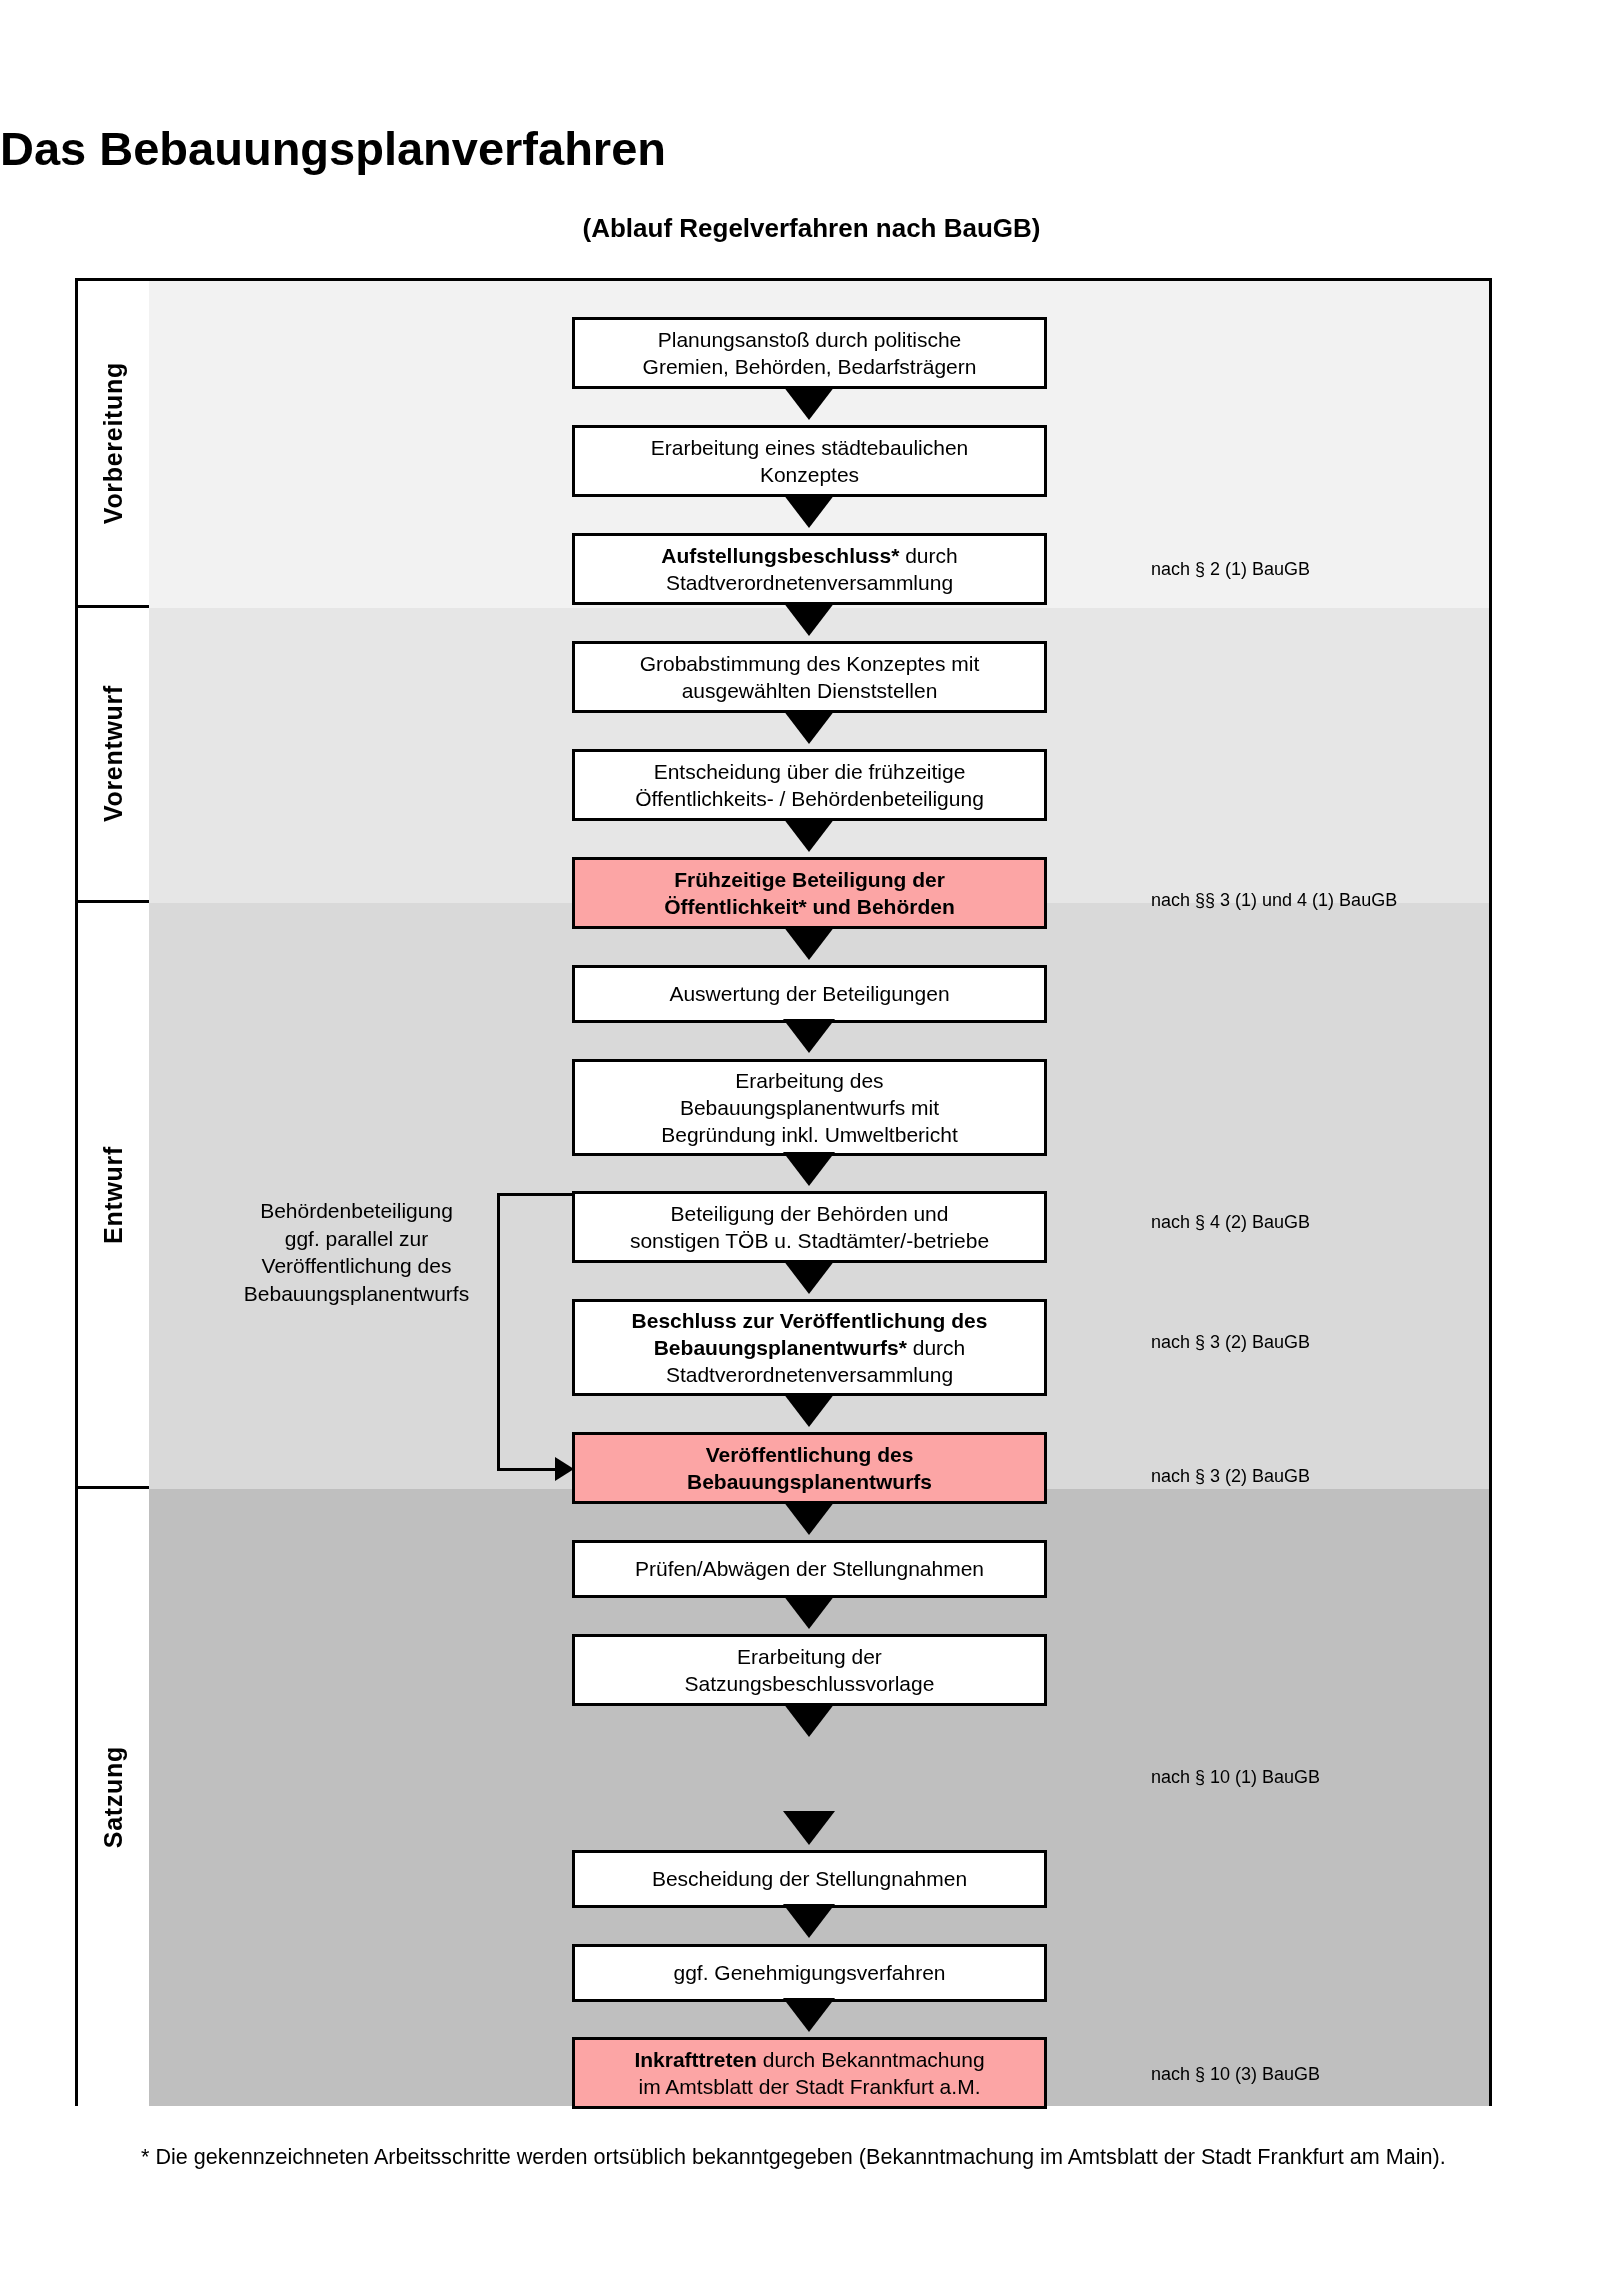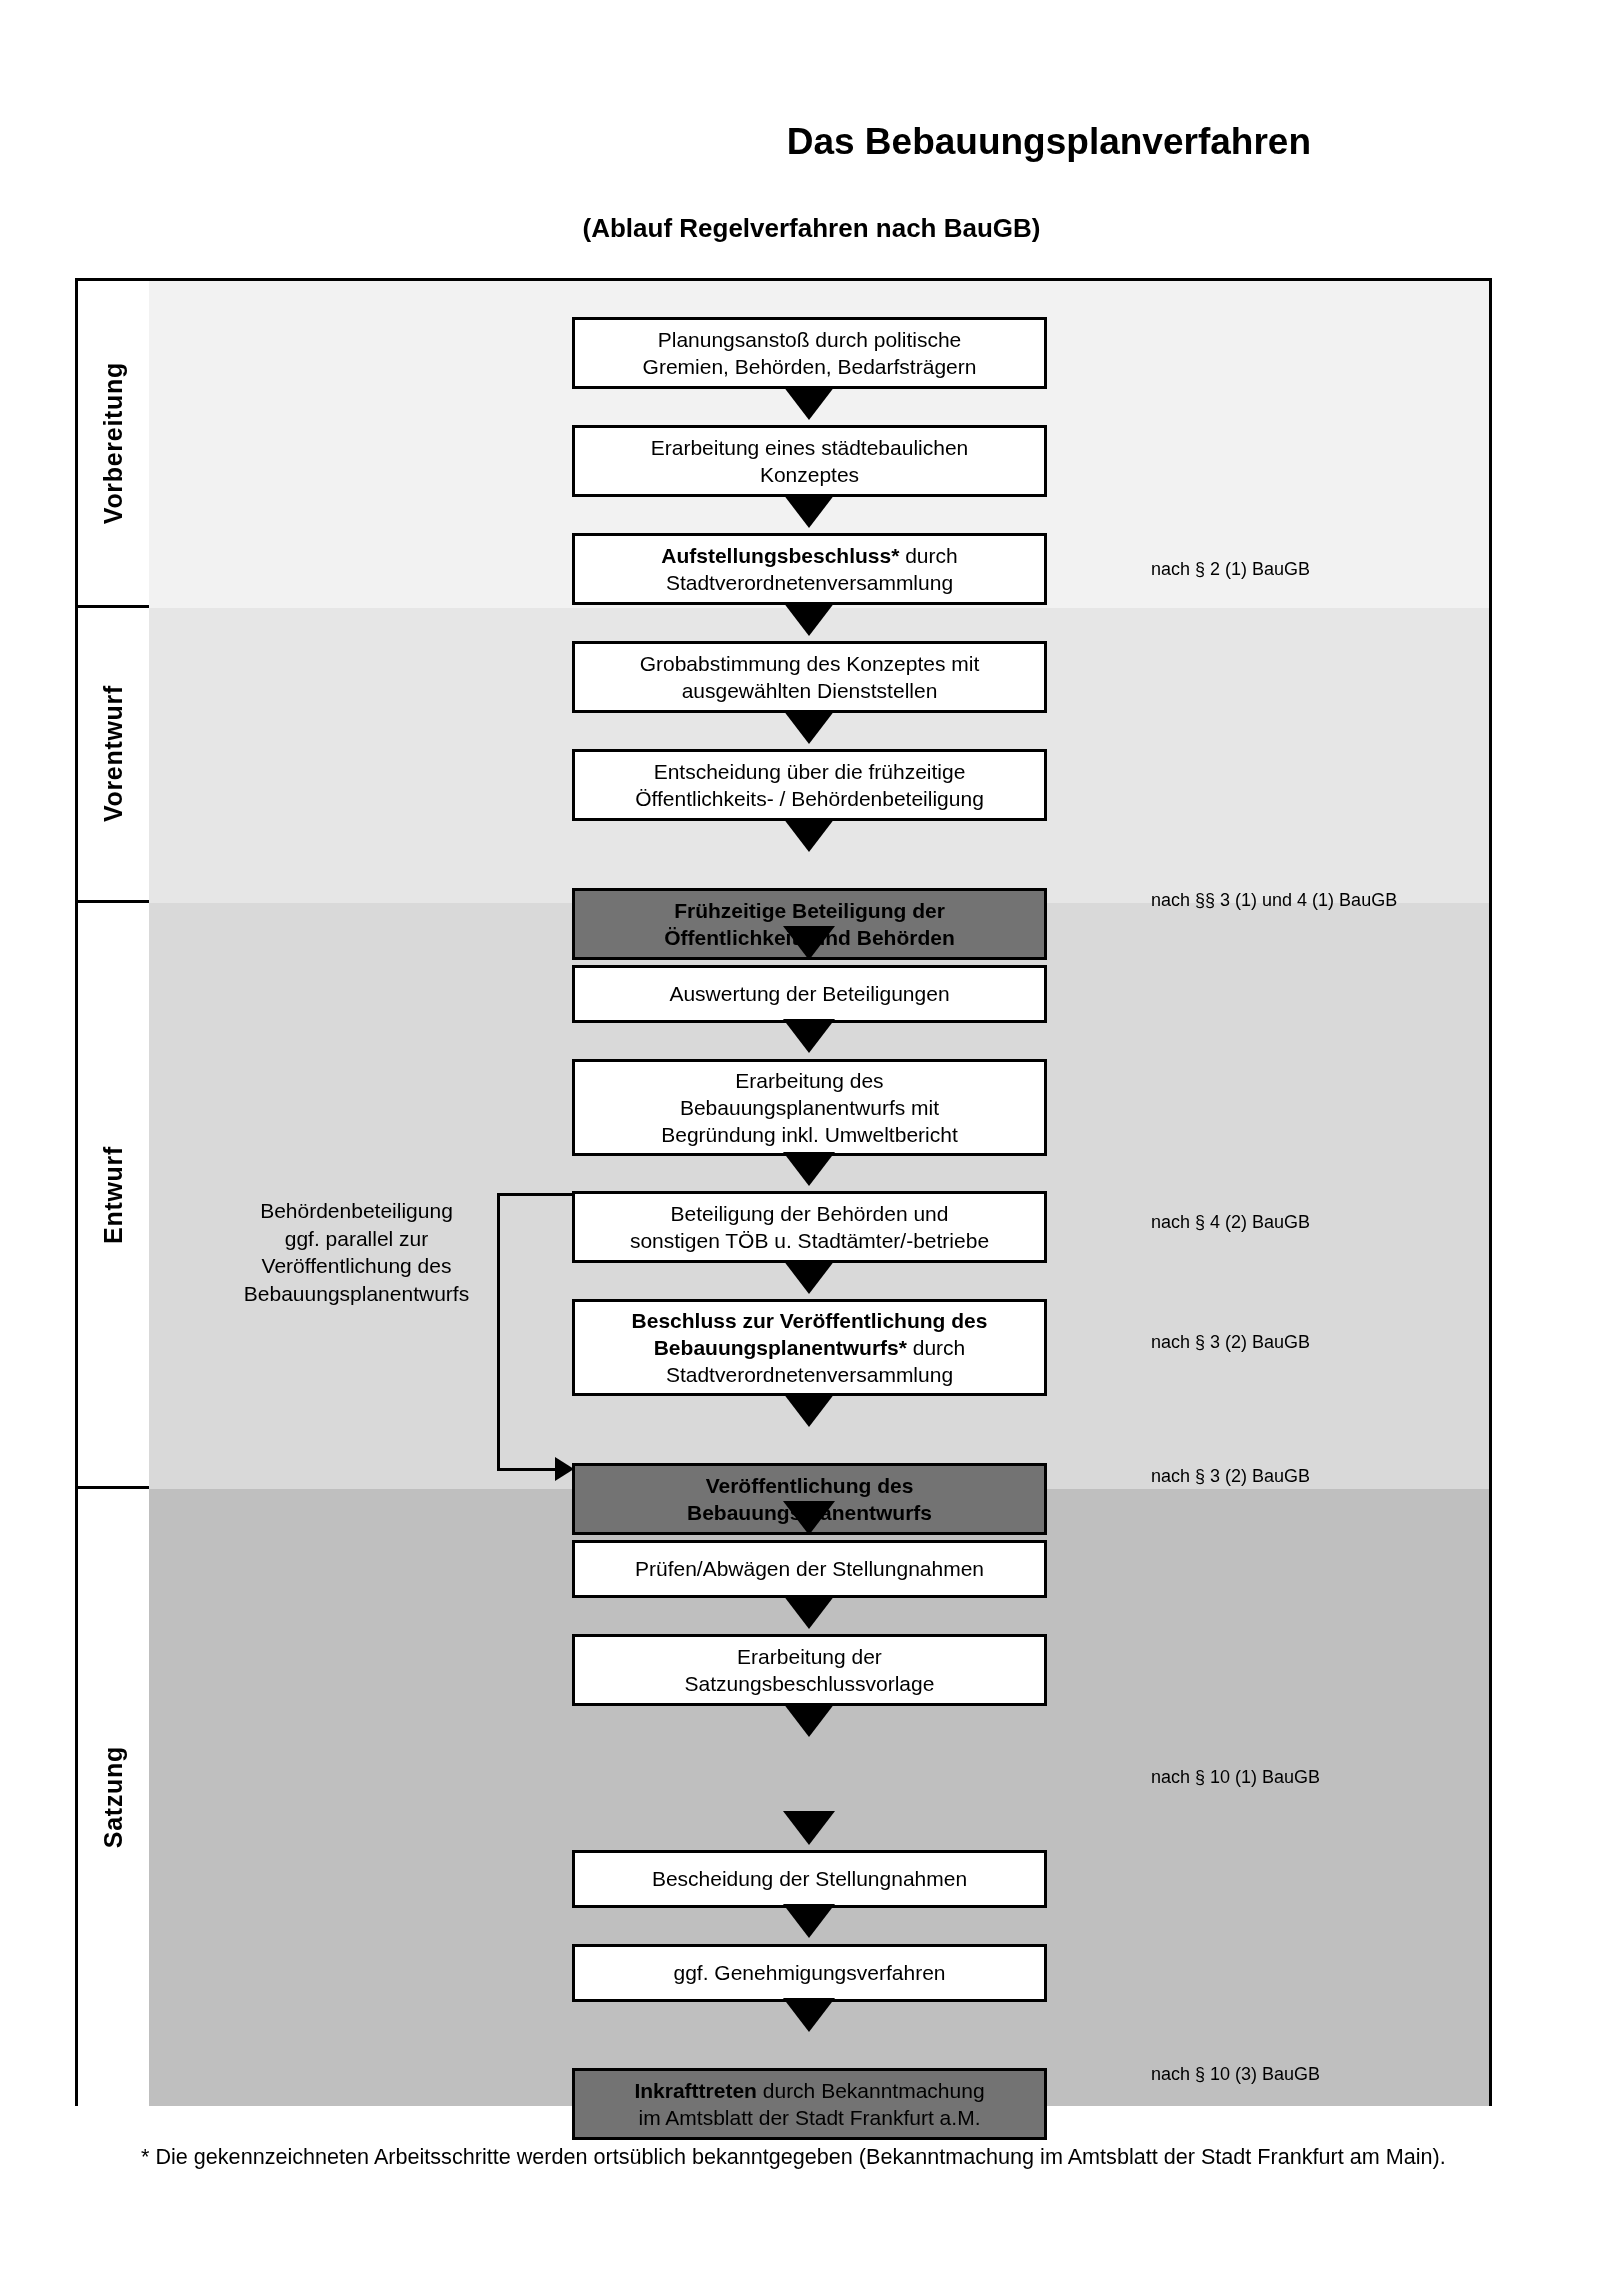--- a/index.html
+++ b/index.html
@@ -1,21 +1,21 @@
 <!DOCTYPE html>
 <html style="font-size:10.5px"><head>
 <meta charset="utf-8">
 <style>
   html,body{margin:0;padding:0;background:#fff;}
   body{width:1623px;height:2295px;font-family:"Liberation Sans",sans-serif;color:#000;-webkit-font-smoothing:none;}
   .page{position:relative;width:1623px;height:2295px;}
 
   
-  .title{position:absolute;left:0;top:121px;width:1311px;text-align:right;
-         font-size:37px;font-weight:bold;letter-spacing:0px;}
+  .title{position:absolute;left:0;top:121px;width:1311px;text-align:left;
+         font-size:47px;font-weight:bold;letter-spacing:0px;}
   .subtitle{position:absolute;left:0;top:213px;width:1623px;text-align:center;
             font-size:26px;font-weight:bold;}
 
   
   .frame{position:absolute;left:75px;top:278px;width:1417px;height:1828px;
          border:3.3px solid #000;box-sizing:border-box;}
 
   
   .labelcol{position:absolute;left:0;top:0;width:71px;height:100%;
             border-right:3.3px solid #000;box-sizing:border-box;background:#fff;}
@@ -26,21 +26,21 @@
   .lab span{writing-mode:vertical-rl;transform:rotate(180deg);
             font-size:25px;font-weight:bold;letter-spacing:0.7px;white-space:nowrap;}
 
   
   .band{position:absolute;left:71px;right:0;box-sizing:border-box;}
 
   
   .box{position:absolute;box-sizing:border-box;border:3.3px solid #000;
        background:#fff;display:flex;align-items:center;justify-content:center;
        text-align:center;line-height:1.30;font-size:21px;padding:0 5.2px;}
-  .box.blue{background:#737373;margin-top:31px;}
+  .box.blue{background:#fca5a5;}
   .box b{font-weight:bold;}
 
   
   .arrow{position:absolute;width:0;height:0;
          border-left:26px solid transparent;border-right:26px solid transparent;
          border-top:34px solid #000;}
 
   
   .note{position:absolute;font-size:18px;white-space:nowrap;}
 

